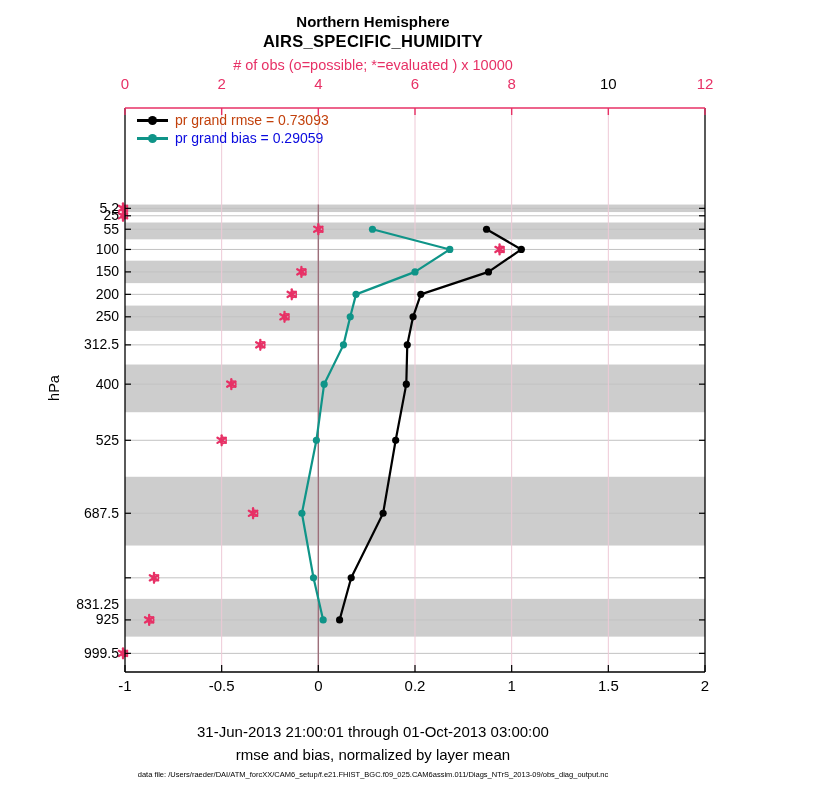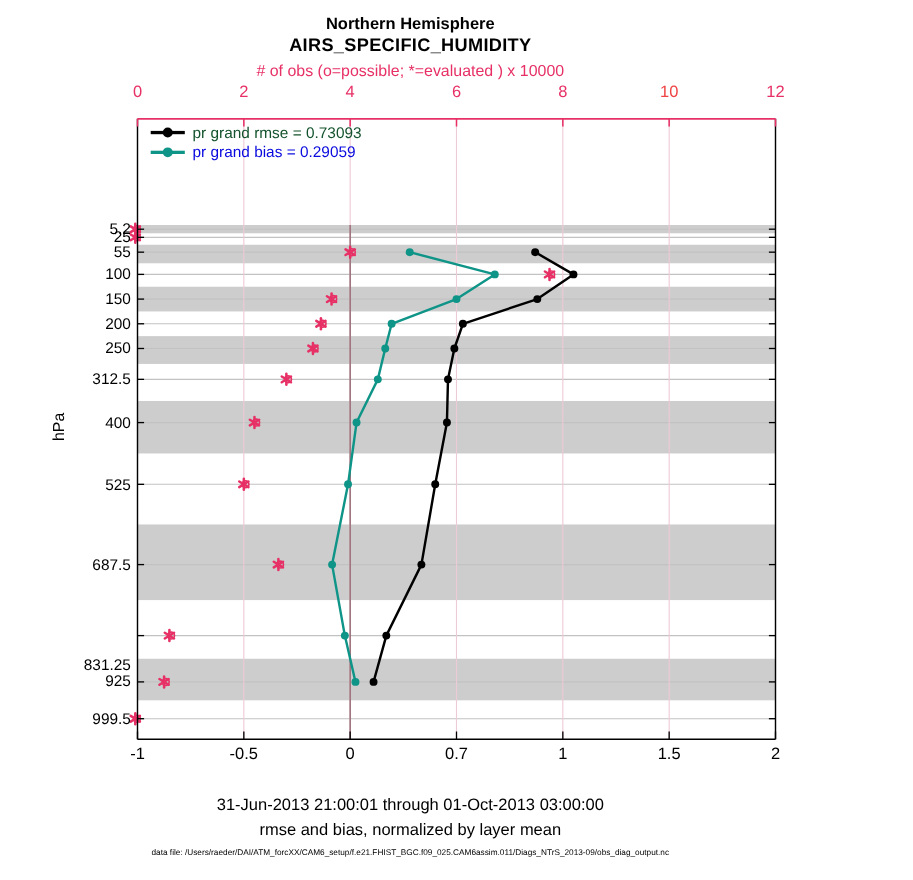--- a/index.html
+++ b/index.html
@@ -191,26 +191,26 @@
       <line x1="125" y1="653.3646496815287" x2="131" y2="653.3646496815287" stroke="#000000" stroke-width="1.2"></line>
       <line x1="705" y1="653.3646496815287" x2="699" y2="653.3646496815287" stroke="#000000" stroke-width="1.2"></line>
     </svg>
 
   <div id="labels">
       <div class="tick-label-top" style="left: 125px; color: rgb(231, 49, 102);">0</div>
       <div class="tick-label-top" style="left: 221.667px; color: rgb(231, 49, 102);">2</div>
       <div class="tick-label-top" style="left: 318.333px; color: rgb(231, 49, 102);">4</div>
       <div class="tick-label-top" style="left: 415px; color: rgb(231, 49, 102);">6</div>
       <div class="tick-label-top" style="left: 511.667px; color: rgb(231, 49, 102);">8</div>
-      <div class="tick-label-top" style="left: 608.333px; color: #ef4444;">10</div>
+      <div class="tick-label-top" style="left: 608.333px; color: #000000;">10</div>
       <div class="tick-label-top" style="left: 705px; color: rgb(231, 49, 102);">12</div>
       <div class="tick-label-bottom" style="left: 125px;">-1</div>
       <div class="tick-label-bottom" style="left: 221.667px;">-0.5</div>
       <div class="tick-label-bottom" style="left: 318.333px;">0</div>
-      <div class="tick-label-bottom" style="left: 415px;">0.7</div>
+      <div class="tick-label-bottom" style="left: 415px;">0.2</div>
       <div class="tick-label-bottom" style="left: 511.667px;">1</div>
       <div class="tick-label-bottom" style="left: 608.333px;">1.5</div>
       <div class="tick-label-bottom" style="left: 705px;">2</div>
       <div class="tick-label-left" style="left: 49px; top: 200.861px;">5.2</div>
       <div class="tick-label-left" style="left: 49px; top: 208.271px;">25</div>
       <div class="tick-label-left" style="left: 49px; top: 221.742px;">55</div>
       <div class="tick-label-left" style="left: 49px; top: 241.949px;">100</div>
       <div class="tick-label-left" style="left: 49px; top: 264.401px;">150</div>
       <div class="tick-label-left" style="left: 49px; top: 286.854px;">200</div>
       <div class="tick-label-left" style="left: 49px; top: 309.306px;">250</div>
@@ -223,21 +223,21 @@
       <div class="tick-label-left" style="left: 49px; top: 645.865px;">999.5</div>
     </div>
 
   <div id="y-axis-label" class="abs">hPa</div>
 
   <div id="legend" class="abs">
     <div class="legend-row">
       <span class="legend-sample" style="background: rgb(0, 0, 0);">
         <span class="legend-dot" style="background: rgb(0, 0, 0);"></span>
       </span>
-      <span class="legend-text" style="color: #14532d;">pr grand rmse = 0.73093</span>
+      <span class="legend-text" style="color: #c2410c;">pr grand rmse = 0.73093</span>
     </div>
     <div class="legend-row">
       <span class="legend-sample" style="background: rgb(15, 148, 136);">
         <span class="legend-dot" style="background: rgb(15, 148, 136);"></span>
       </span>
       <span class="legend-text" style="color: rgb(10, 10, 223);">pr grand bias = 0.29059</span>
     </div>
   </div>
 
   <div id="x-axis-label" class="abs ctr">rmse and bias, normalized by layer mean</div>

